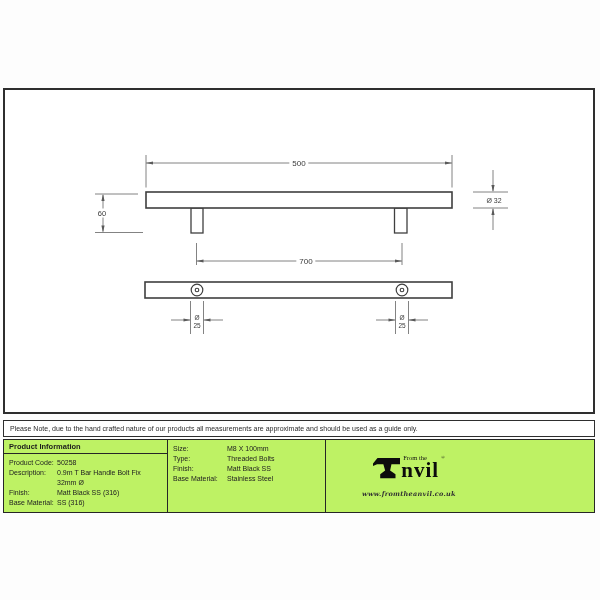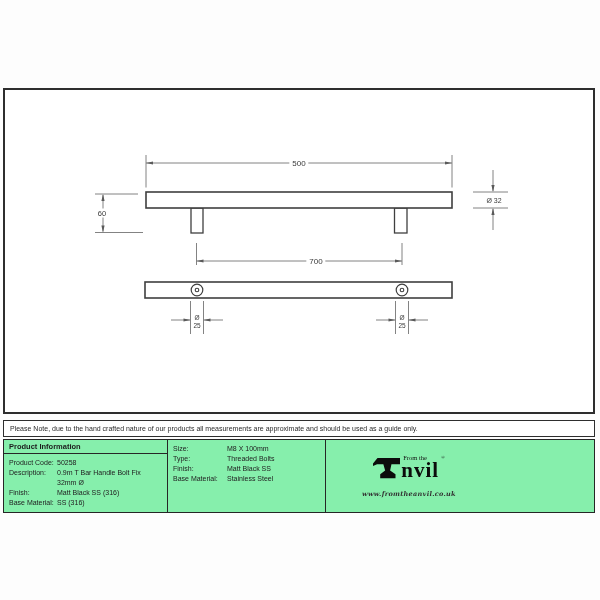--- a/index.html
+++ b/index.html
@@ -28,21 +28,21 @@
   
   .note-bar{
     position:absolute;left:3px;top:420px;width:592px;height:17px;
     border:1.2px solid #2e2e2e;background:#fff;box-sizing:border-box;
     display:flex;align-items:center;
     font-size:7px;color:#2a2a2a;padding-left:6px;
   }
   
   .spec-table{
     position:absolute;left:3px;top:439px;width:592px;height:74px;
-    border:1.6px solid #262626;background:#86efac;box-sizing:border-box;
+    border:1.6px solid #262626;background:#bef264;box-sizing:border-box;
     display:grid;grid-template-columns:164px 158px 166px 1fr;
   }
   .col{border-right:1.4px solid #262626;box-sizing:border-box;display:flex;flex-direction:column;}
   .col:last-child{border-right:none;}
   .col-header{
     height:14px;border-bottom:1.8px solid #262626;box-sizing:border-box;
     font-size:7.5px;font-weight:bold;color:#1c1c1c;
     display:flex;align-items:center;padding-left:5px;
   }
   .col-body{padding:4px 0 0 5px;font-size:7px;line-height:10px;color:#222;}
@@ -114,21 +114,21 @@
     <circle cx="197" cy="290" r="5.8" stroke-width="1.2"></circle>
     <circle cx="197" cy="290" r="1.8" stroke-width="1.1"></circle>
     <circle cx="402" cy="290" r="5.8" stroke-width="1.2"></circle>
     <circle cx="402" cy="290" r="1.8" stroke-width="1.1"></circle>
   </g>
 </svg>
 
 <span class="dim-label" style="left:299px;top:163px;">500</span>
 <span class="dim-label" style="left:102px;top:213px;font-size:7.5px;">60</span>
 <span class="dim-label small" style="left:494px;top:200px;background:transparent;">Ø 32</span>
-<span class="dim-label" style="left:316px;top:261px;">700</span>
+<span class="dim-label" style="left:306px;top:261px;">700</span>
 <span class="dim-label stack" style="left:197px;top:321px;">
   <span>Ø</span>
   <span>25</span>
 </span>
 <span class="dim-label stack" style="left:402px;top:321px;">
   <span>Ø</span>
   <span>25</span>
 </span>
 
 <div class="note-bar">

